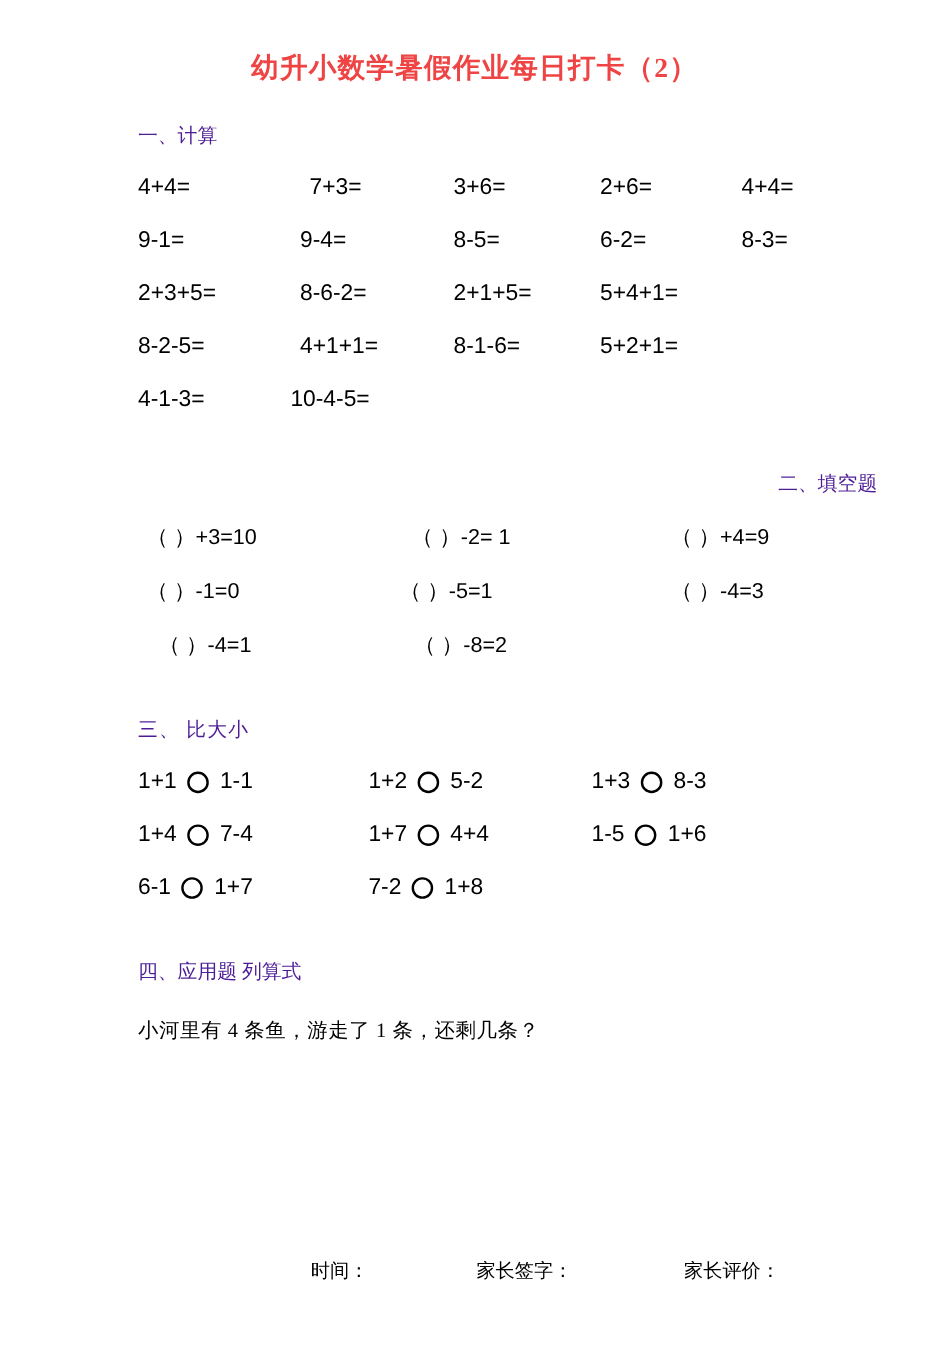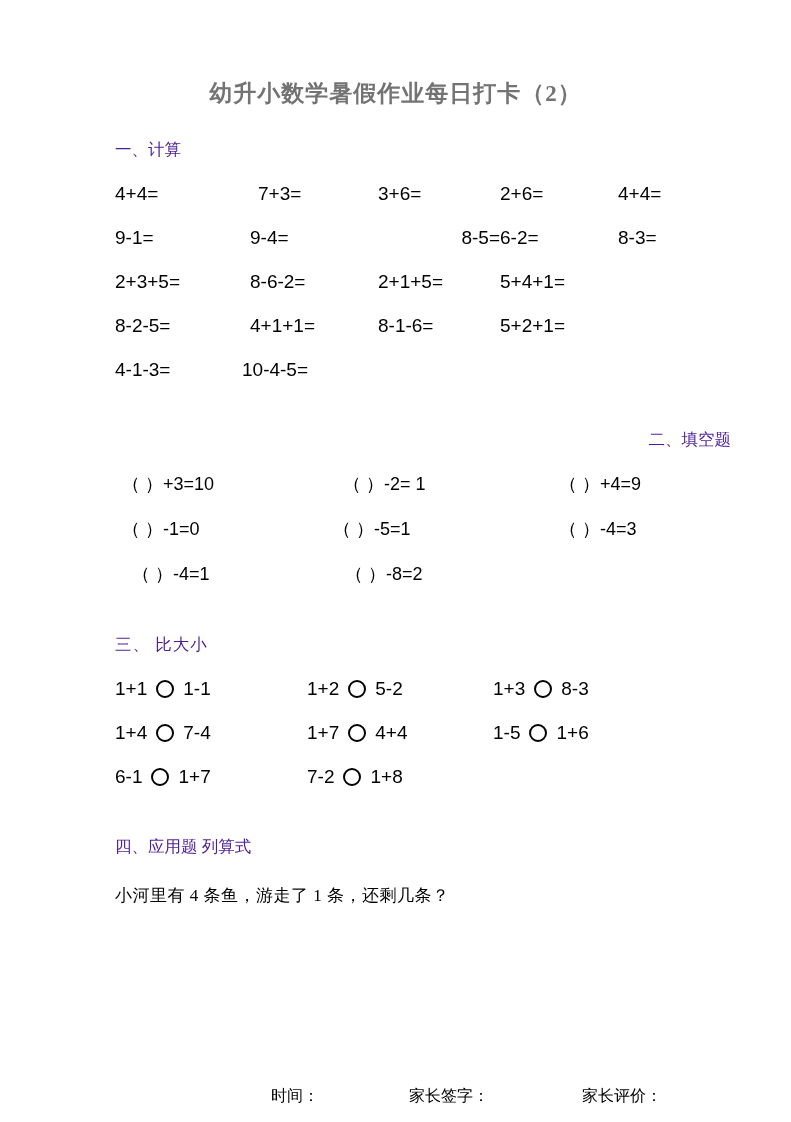--- a/index.html
+++ b/index.html
@@ -17,25 +17,25 @@
   }
   .page {
     position: relative;
     width: 791px;
     height: 1122px;
     box-sizing: border-box;
     padding: 0 60px;
   }
   .doc-title {
     text-align: center;
-    color: #737373;
+    color: #ef4444;
     font-weight: bold;
     font-size: 23px;
     letter-spacing: 1px;
-    margin-top: 78px;
+    margin-top: 41px;
     font-family: "Liberation Serif", "DejaVu Serif", serif;
   }
   .section-heading {
     font-size: 16.5px;
     color: #4c1d95;
     margin-left: 55px;
     font-family: "Liberation Serif", "DejaVu Serif", serif;
   }
   .sec1-heading { margin-top: 30px; }
   .sec2-heading { margin-top: 48px; text-align: right; }
@@ -53,21 +53,21 @@
     font-size: 19px;
     white-space: nowrap;
   }
   .row-a .cell:nth-child(1) { width: 143px; }
   .row-a .cell:nth-child(2) { width: 120px; }
   .row-a .cell:nth-child(3) { width: 122px; }
   .row-a .cell:nth-child(4) { width: 118px; }
 
   .row-b .cell:nth-child(1) { width: 135px; }
   .row-b .cell:nth-child(2) { width: 128px; }
-  .row-b .cell:nth-child(3) { width: 122px; text-align: right; }
+  .row-b .cell:nth-child(3) { width: 122px; }
   .row-b .cell:nth-child(4) { width: 118px; }
 
   .row-c .cell:nth-child(1) { width: 135px; }
   .row-c .cell:nth-child(2) { width: 128px; }
   .row-c .cell:nth-child(3) { width: 122px; }
 
   .row-d .cell:nth-child(1) { width: 127px; }
 
   .fill-row {
     display: flex;
@@ -113,21 +113,21 @@
   }
   .word-problem {
     margin-left: 55px;
     margin-top: 26px;
     font-size: 17px;
     font-family: "Liberation Serif", "DejaVu Serif", serif;
     letter-spacing: 0.5px;
   }
   .footer-row {
     position: absolute;
-    left: 16px;
+    left: 4px;
     right: 0;
     top: 1008px;
     display: flex;
     font-size: 16px;
     font-family: "Liberation Serif", "DejaVu Serif", serif;
   }
   .footer-row .f-time { margin-left: 255px; }
   .footer-row .f-sign { margin-left: 90px; }
   .footer-row .f-eval { margin-left: 93px; }
 </style>

